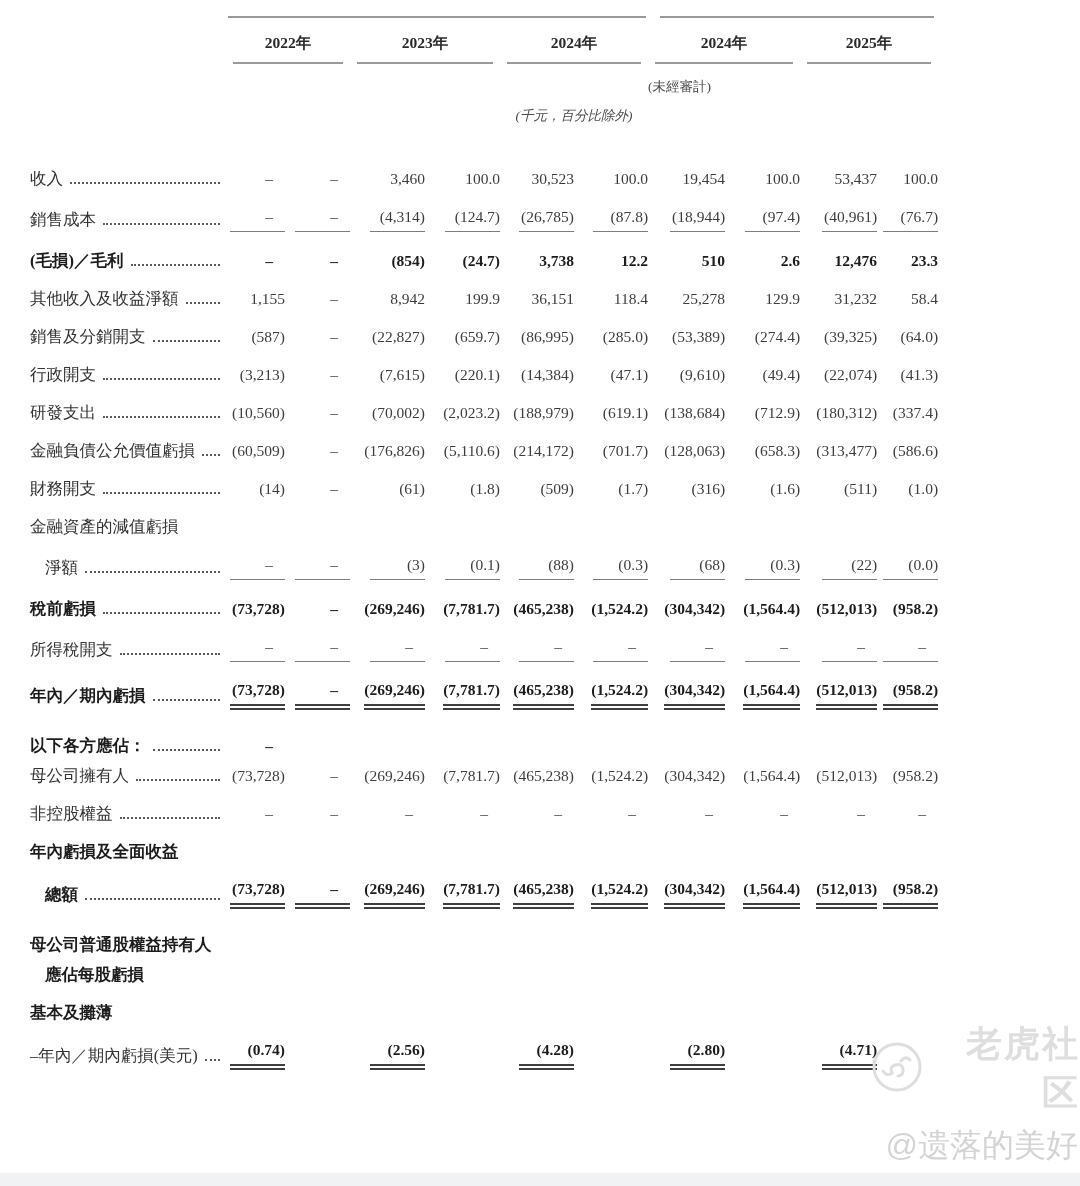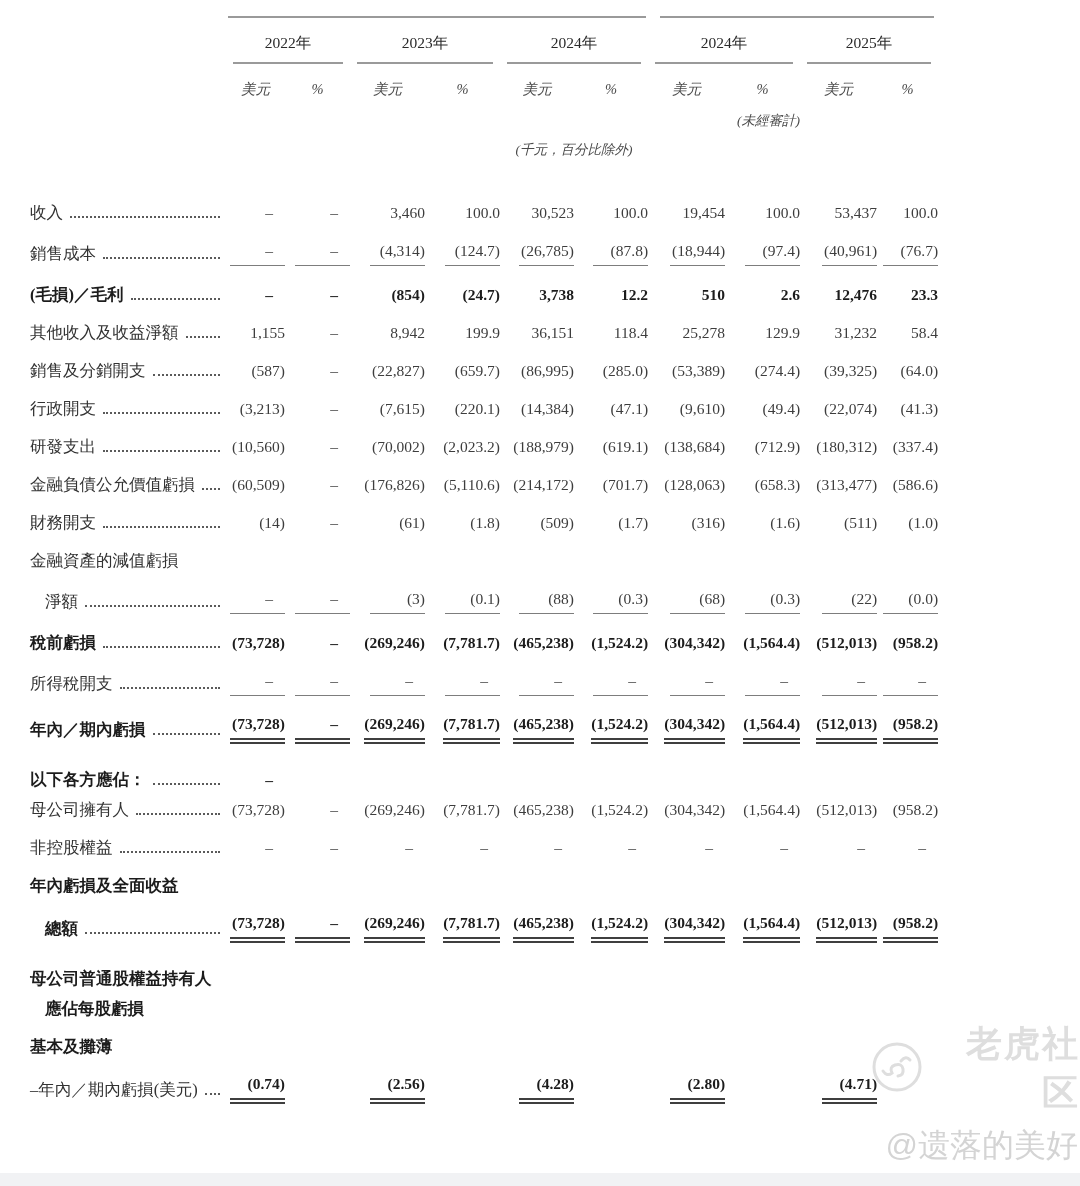--- a/index.html
+++ b/index.html
@@ -16,23 +16,23 @@
 
   
   tr.h-span td { height:30px; }
   .span-title { text-align:center; font-weight:bold; font-size:15.5px; color:#2a2a2a; letter-spacing:.5px; }
   tr.h-rule td { height:12px; vertical-align:top; }
   .rule { border-top:2.5px solid #9a9a9a; height:0; }
   .rule.r-annual { margin:2px 2px 0 2px; }
   .rule.r-interim { margin:2px 4px 0 12px; }
   .rule.r-grp { margin:2px 7px 0 7px; }
   tr.h-year td { height:34px; }
-  .year-lbl { text-align:center; font-weight:normal; font-size:15.5px; color:#2a2a2a; }
+  .year-lbl { text-align:center; font-weight:bold; font-size:15.5px; color:#2a2a2a; }
   tr.h-cols td { height:34px; text-align:center; font-style:italic; font-size:14.5px; color:#4a4a4a; }
-  tr.h-note1 td { height:30px; text-align:right; font-style:italic; font-size:13.5px; color:#4a4a4a; }
+  tr.h-note1 td { height:30px; text-align:left; font-size:13.5px; color:#4a4a4a; }
   tr.h-note2 td { height:32px; text-align:center; font-style:italic; font-size:13.5px; color:#4a4a4a; padding-bottom:4px; }
   tr.h-gap td { height:26px; }
 
   
   tr.body td { height:38px; font-size:15.5px; }
   tr.body td.lbl { font-size:16.5px; color:#333; }
   tr.u-row td { height:44px; }
   tr.uu-row td { height:47px; }
   tr.gap td { padding-top:15px; }
   tr.bold td, tr.bold td.lbl { font-weight:bold; color:#1c1c1c; }
@@ -119,33 +119,20 @@
             <div class="rule r-grp"></div>
           </td>
       <td colspan="2">
             <div class="rule r-grp"></div>
           </td>
       <td colspan="2">
             <div class="rule r-grp"></div>
           </td>
     </tr>
 
-    <tr class="h-cols">
-      <td></td>
-      <td>美元</td>
-      <td>%</td>
-      <td>美元</td>
-      <td>%</td>
-      <td>美元</td>
-      <td>%</td>
-      <td>美元</td>
-      <td>%</td>
-      <td>美元</td>
-      <td>%</td>
-    </tr>
 
     <tr class="h-note1">
       <td></td>
       <td colspan="6"></td>
       <td colspan="2">(未經審計)</td>
       <td colspan="2"></td>
     </tr>
 
     <tr class="h-note2">
       <td></td>

